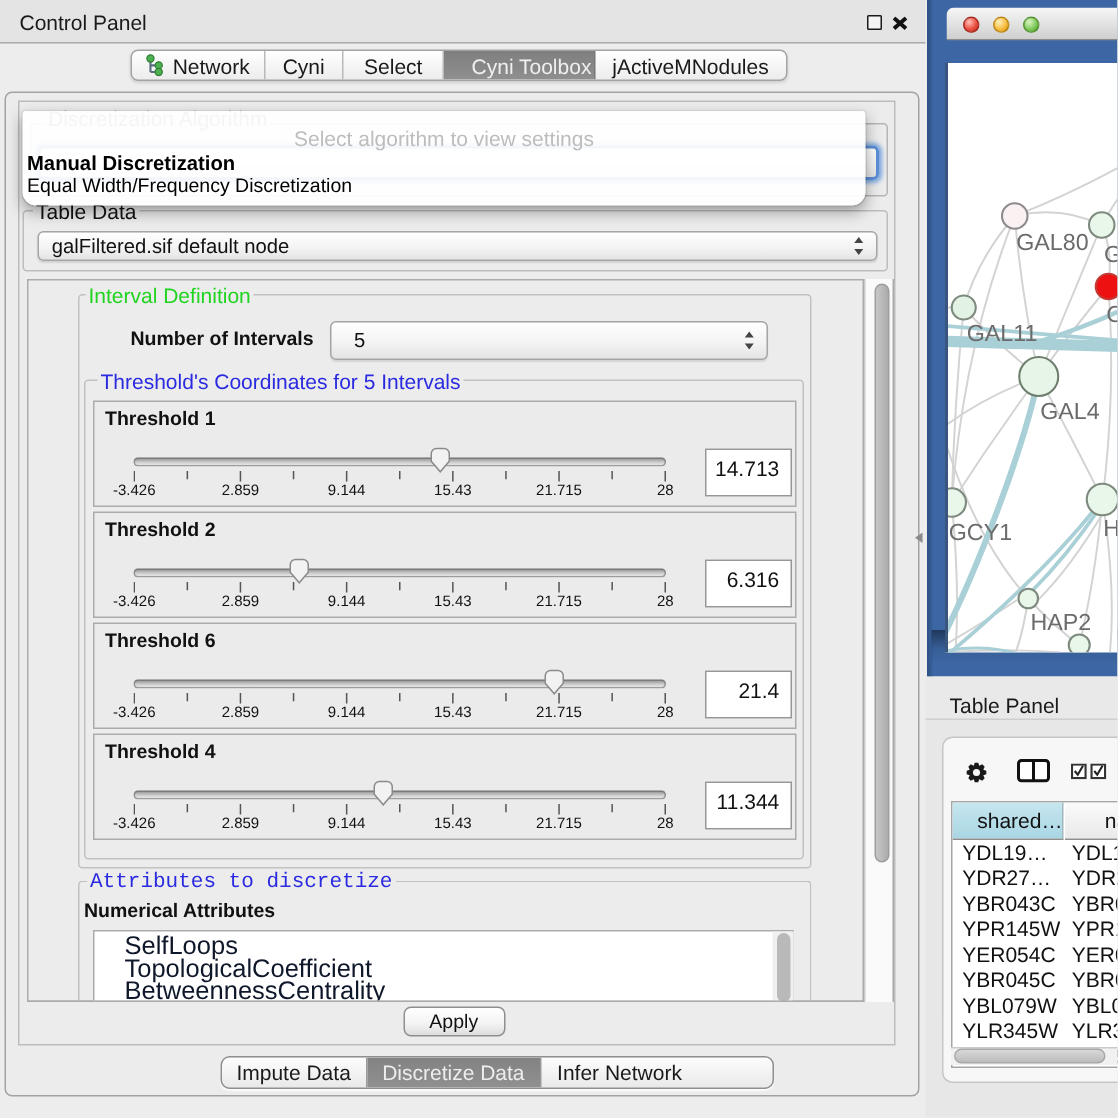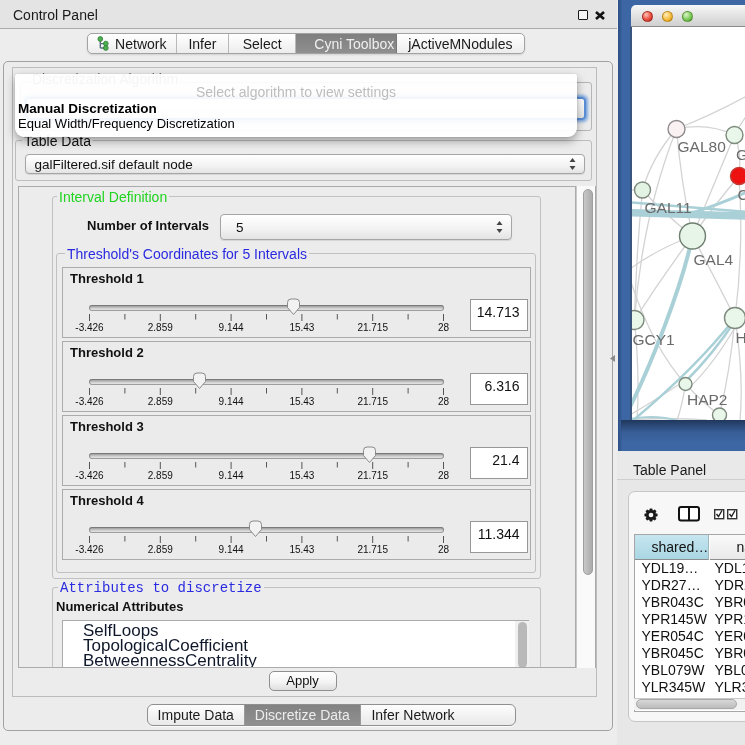--- a/index.html
+++ b/index.html
@@ -52,21 +52,21 @@
 
 #overlay { left:15px; top:74px; width:562px; height:63px; background:rgba(255,255,255,0.93); border-radius:2px 2px 9px 9px; box-shadow:0 4px 10px rgba(0,0,0,0.35), 0 0 1px rgba(0,0,0,0.3); z-index:50; }
 #overlay .hint { position:absolute; left:0; right:0; top:10px; text-align:center; font-size:14px; color:#bdbdbd; }
 #overlay .it1 { position:absolute; left:3px; top:27px; font-size:13.5px; font-weight:bold; color:#000; }
 #overlay .it2 { position:absolute; left:3px; top:42px; font-size:13px; color:#000; }
 
 
 #desk { left:618px; top:0; width:127px; height:451px; background:#3d67a4; }
 #deskedge { left:618px; top:0; width:4px; height:451px; background:linear-gradient(90deg,#2c4f83,#3a63a0); }
 #mwin-title { left:631px; top:5px; width:114px; height:22px; background:linear-gradient(#f7f7f7,#cfcfcf); border-bottom:1px solid #8b8b8b; border-radius:5px 0 0 0; }
-#mwin-canvas { left:630px; top:27px; width:115px; height:393px; background:#fff; border-left:2px solid #3a567f; overflow:hidden; }
+#mwin-canvas { left:630px; top:42px; width:115px; height:393px; background:#fff; border-left:2px solid #3a567f; overflow:hidden; }
 .light { position:absolute; top:5.5px; width:11.5px; height:11.5px; border-radius:50%; }
 
 #tpbar { left:617px; top:451px; width:128px; height:29px; background:#e9e9e9; border-bottom:1px solid #cfcfcf; }
 #tpbar .t { position:absolute; left:16px; top:11px; font-size:14px; color:#1a1a1a; }
 #tblarea { left:617px; top:480px; width:128px; height:265px; background:#e7e7e7; }
 #tblbox { left:628px; top:491px; width:130px; height:231px; background:#f7f7f7; border:1.5px solid #c6c6c6; border-radius:7px; }
 </style>
 </head>
 <body>
 
@@ -166,21 +166,21 @@
     <span class="tlab" style="left:168.1px;">9.144</span>
     <span class="tlab" style="left:238.9px;">15.43</span>
     <span class="tlab" style="left:309.7px;">21.715</span>
     <span class="tlab" style="left:380.5px;">28</span>
   <svg class="abs" style="left:128.5px; top:30.5px;" width="15" height="18" viewBox="0 0 15 18">
       <path d="M1.5 4.5 A3.5 3.5 0 0 1 5 1 H10 A3.5 3.5 0 0 1 13.5 4.5 V9.5 L7.5 16.5 L1.5 9.5 Z" fill="#f2f2f2" stroke="#8a8a8a" stroke-width="1"></path>
     </svg>
   <div class="vbox">6.316</div>
 </div>
 <div class="thp" style="top:414.5px;">
-  <div class="tl">Threshold 3</div>
+  <div class="tl">Threshold 6</div>
   <div class="track"></div>
   <svg class="abs" style="left:26px; top:46px;" width="355" height="8">
       <g stroke="#555" stroke-width="1">
         <line x1="0.5" y1="0" x2="0.5" y2="7"></line>
         <line x1="71.3" y1="0" x2="71.3" y2="7"></line>
         <line x1="142.1" y1="0" x2="142.1" y2="7"></line>
         <line x1="212.9" y1="0" x2="212.9" y2="7"></line>
         <line x1="283.7" y1="0" x2="283.7" y2="7"></line>
         <line x1="354.5" y1="0" x2="354.5" y2="7"></line>
         <line x1="35.9" y1="0" x2="35.9" y2="5.5"></line>
@@ -244,21 +244,21 @@
 <div class="btn" style="left:268.5px; top:670.5px; width:68px; height:20px; line-height:18px;">Apply</div>
 
 <div class="abs" id="toptabs">
   <div class="seg" style="width:89px;">
     <svg width="13" height="15" viewBox="0 0 13 15" style="margin-right:5px;">
       <path d="M3.3 4.5 V12 M3.3 7.6 H8 M3.3 12 H8" stroke="#5a6b80" stroke-width="1.4" fill="none"></path>
       <circle cx="3.3" cy="3" r="2.4" fill="#4caf50" stroke="#2e7d32" stroke-width="0.8"></circle>
       <circle cx="8.8" cy="7.6" r="2.4" fill="#4caf50" stroke="#2e7d32" stroke-width="0.8"></circle>
       <circle cx="8.8" cy="12" r="2.4" fill="#4caf50" stroke="#2e7d32" stroke-width="0.8"></circle>
     </svg>Network</div>
-  <div class="seg" style="width:53px;">Infer</div>
+  <div class="seg" style="width:53px;">Cyni</div>
   <div class="seg" style="width:67px;">Select</div>
   <div class="seg sel" style="width:101px;padding-left:17px;">Cyni Toolbox</div>
   <div class="seg" style="width:128px;">jActiveMNodules</div>
 </div>
 
 <div class="abs" id="btabs">
   <div class="seg" style="width:96.5px;">Impute Data</div>
   <div class="seg sel" style="width:116.5px;">Discretize Data</div>
   <div class="seg" style="width:104px;">Infer Network</div>
 </div>

